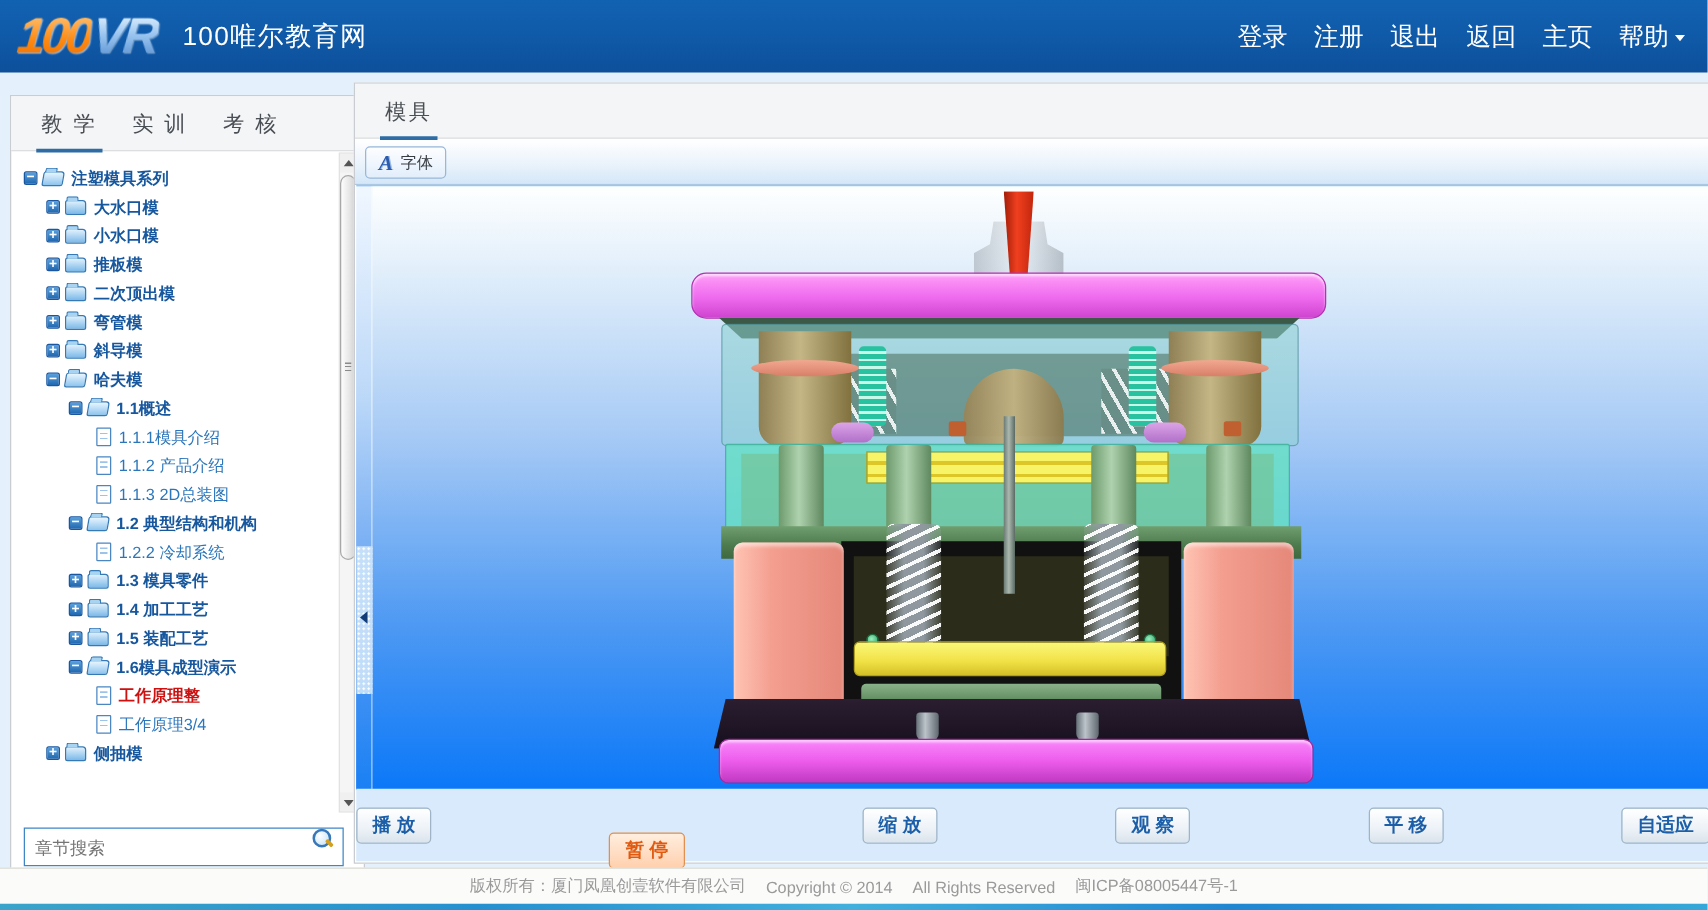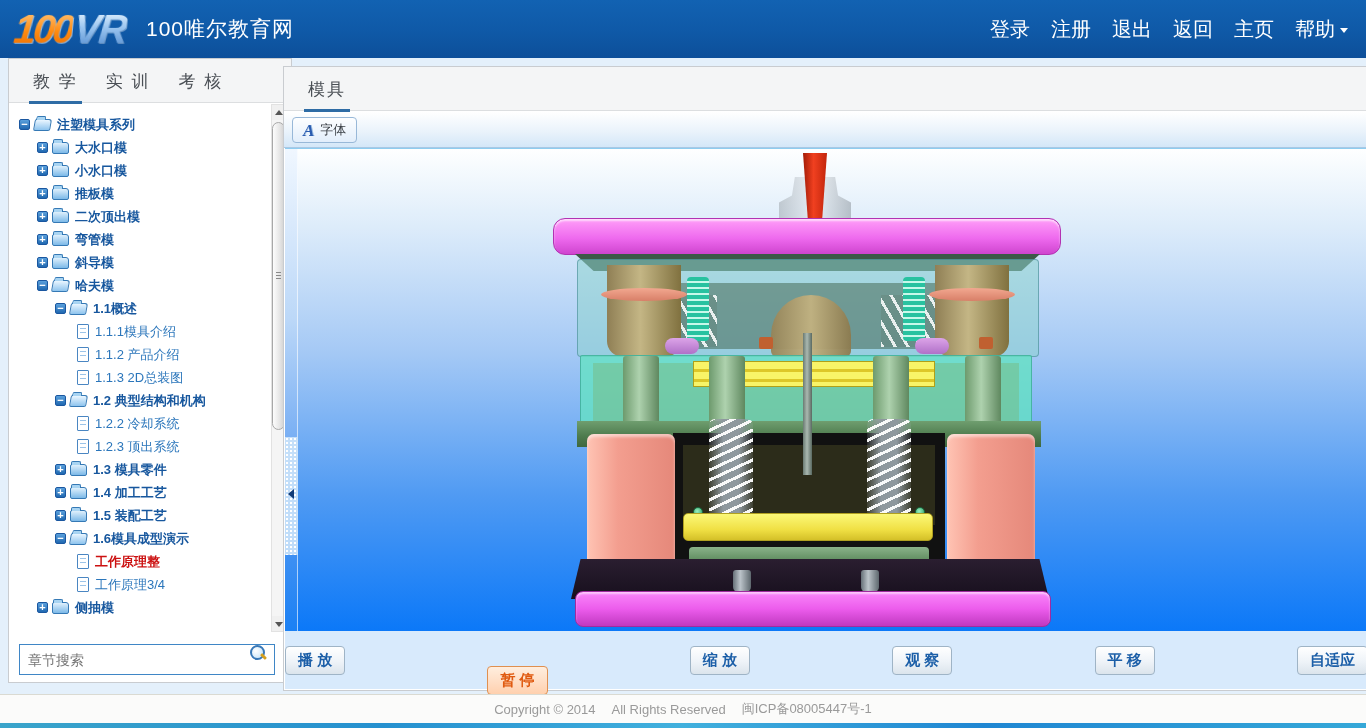--- a/index.html
+++ b/index.html
@@ -20,21 +20,21 @@
     -webkit-background-clip:text; background-clip:text; color:transparent;
     transform:skewX(-6deg); filter:drop-shadow(1px 1px 0 rgba(255,255,255,.4)); }
   .site-title { position:absolute; left:146px; top:15px; color:#ffffff; font-size:21px; letter-spacing:1px; }
   .hnav { position:absolute; right:18px; top:0; height:58px; display:flex; align-items:center; gap:21px; }
   .hnav-item { color:#ffffff; font-size:20px; cursor:pointer; display:flex; align-items:center; gap:5px;font-family:Liberation Serif, serif; }
   .caret { width:0; height:0; border-left:4px solid transparent; border-right:4px solid transparent;
     border-top:5px solid #fff; display:inline-block; margin-top:2px; }
 
   
   .panel { position:absolute; background:#ffffff; border:1px solid #c9ccd0; }
-  .sidebar { left:8px; top:58px; width:284px; height:625px; }
+  .sidebar { left:8px; top:76px; width:284px; height:625px; }
   .mainpanel { left:283px; top:66px; width:1087px; height:625px; }
 
   .tabrow { position:absolute; left:0; top:0; right:0; height:44px;
     background:#f4f5f6; border-bottom:1px solid #dcdee0; }
   .tab { position:relative; display:inline-block; margin-left:20px; padding:11px 4px 10px;
     font-size:17px; color:#4a4f55; cursor:pointer; letter-spacing:2px; }
   .tab.active::after { content:""; position:absolute; left:0; right:0; bottom:-1px; height:3px; background:#2e6ca5; }
 
   
   .treeview { position:absolute; left:0; top:45px; width:258px; height:528px; overflow:hidden; }
@@ -279,24 +279,20 @@
       </div>
       <div class="trow lvl2">
         <span class="tgl">−</span>
         <span class="ficon fopen"></span>
         <span class="tlabel folder">1.2 典型结构和机构</span>
       </div>
       <div class="trow lvl3">
         <span class="ficon file"></span>
         <span class="tlabel">1.2.2 冷却系统</span>
       </div>
-      <div class="trow lvl3">
-        <span class="ficon file"></span>
-        <span class="tlabel">1.2.3 顶出系统</span>
-      </div>
       <div class="trow lvl2">
         <span class="tgl">+</span>
         <span class="ficon fold"></span>
         <span class="tlabel folder">1.3 模具零件</span>
       </div>
       <div class="trow lvl2">
         <span class="tgl">+</span>
         <span class="ficon fold"></span>
         <span class="tlabel folder">1.4 加工工艺</span>
       </div>
@@ -403,17 +399,18 @@
       <button class="ctrlbtn">播 放</button>
       <button class="ctrlbtn active">暂 停</button>
       <button class="ctrlbtn">缩 放</button>
       <button class="ctrlbtn">观 察</button>
       <button class="ctrlbtn">平 移</button>
       <button class="ctrlbtn">自适应</button>
     </div>
 </div>
 
 <div class="footer" id="footer">
+    <span>版权所有：厦门凤凰创壹软件有限公司</span>
     <span>Copyright © 2014</span>
     <span>All Rights Reserved</span>
     <span>闽ICP备08005447号-1</span>
   </div>
 <div class="bottomstrip"></div>
 
 </body></html>

